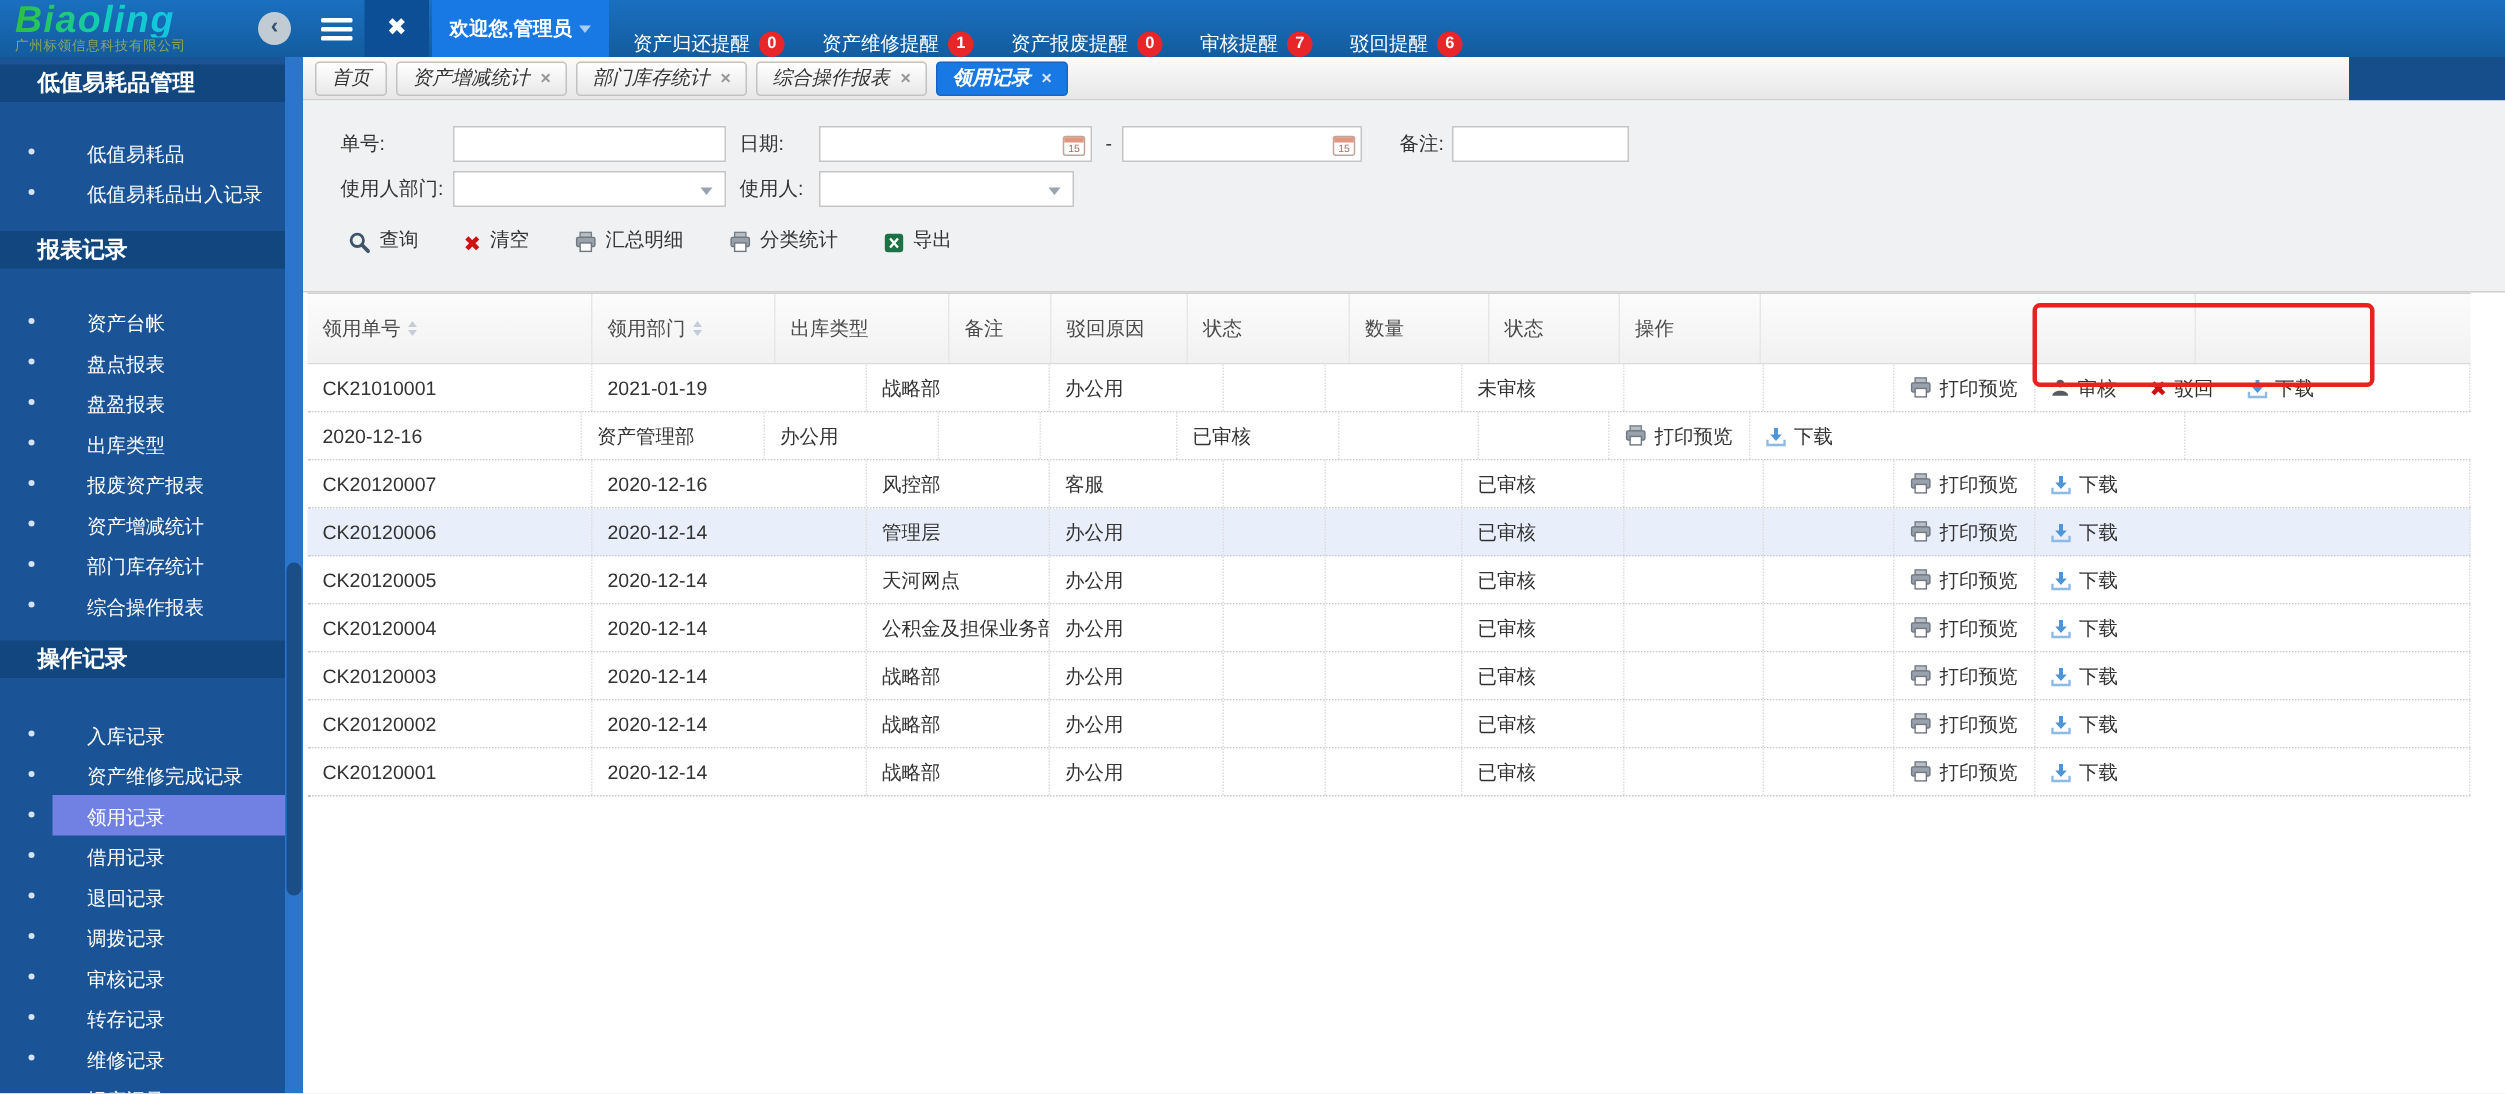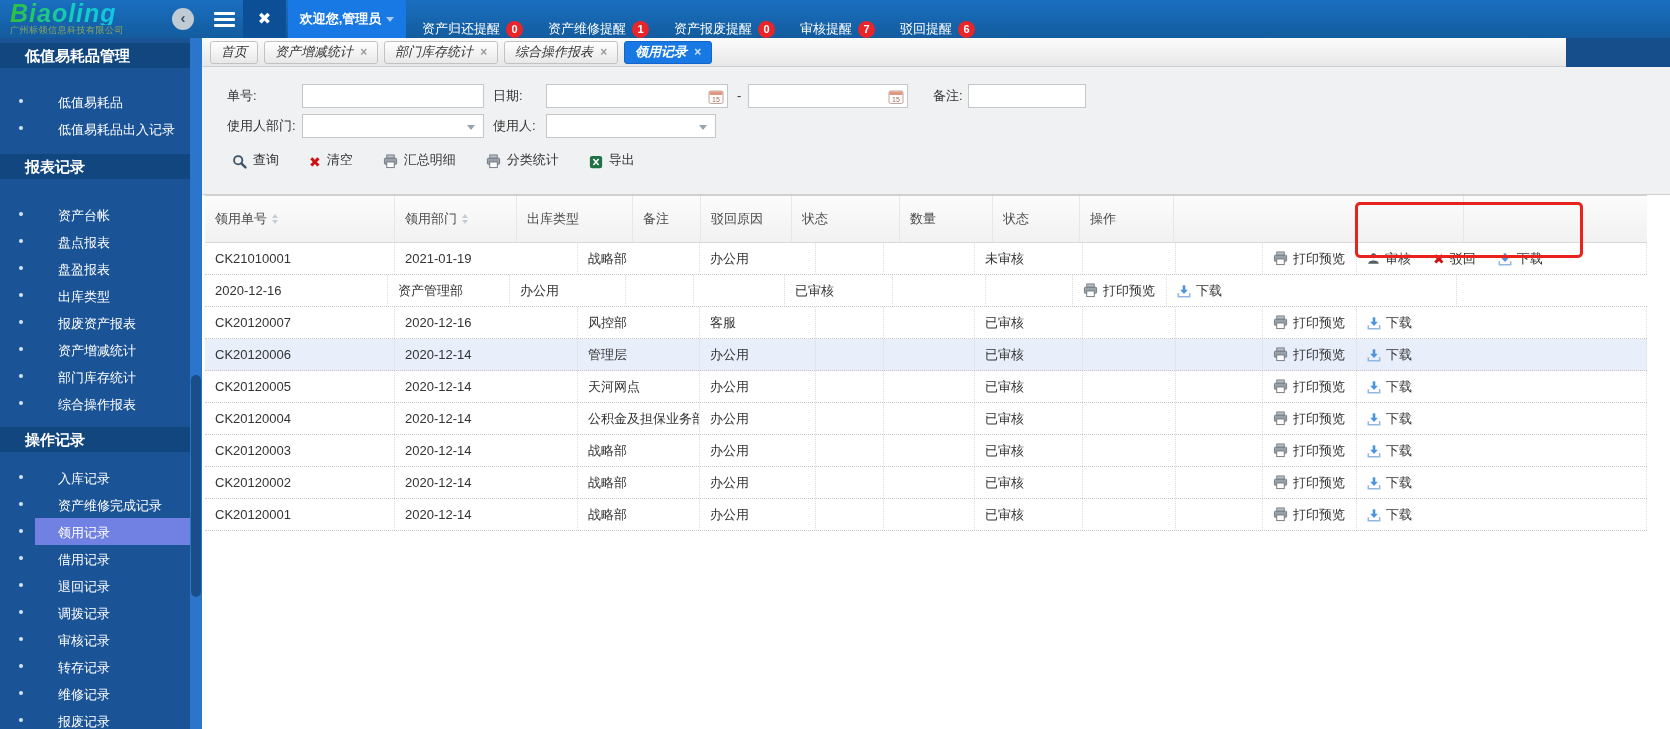--- a/index.html
+++ b/index.html
@@ -32,21 +32,21 @@
   .badge { min-width:17px; height:17px; padding:0 3px; border-radius:9px; background:#e8262a; color:#fff;
            font-size:11px; font-weight:bold; display:flex; align-items:center; justify-content:center; }
 
   
   .sidebar { position:absolute; left:0; top:38px; width:190px; height:691px; background:#1b5496;
              color:#fff; overflow:hidden; }
   .sec-header { height:25px; background:#11467f; font-size:15px; font-weight:bold; line-height:25px;
                 padding-left:25px; cursor:default; }
   .sh1 { margin-top:5px;  margin-bottom:20px; }
   .sh2 { margin-top:12px; margin-bottom:22px; }
-  .sh3 { margin-top:10px; margin-bottom:12px; }
+  .sh3 { margin-top:10px; margin-bottom:24px; }
   .side-item { position:relative; height:27px; font-size:13px; cursor:pointer; }
   .side-item .hlbar { display:none; }
   .side-item.active .hlbar { display:block; position:absolute; left:35px; right:0; top:0; bottom:0; background:#7181e3; }
   .side-item .dot { position:absolute; left:19px; top:11px; width:4px; height:4px; border-radius:50%; background:#d6e3f5; }
   .side-item .lbl { position:absolute; left:58px; top:6px; z-index:1; white-space:nowrap; }
   .side-scroll { position:absolute; left:190px; top:38px; width:12px; height:691px; background:#2b76cc; }
   .side-thumb { position:absolute; left:1px; top:337px; width:10px; height:222px; background:#194e88; border-radius:5px; }
 
   
   .tabbar { position:absolute; left:202px; top:38px; width:1364px; height:29px;

